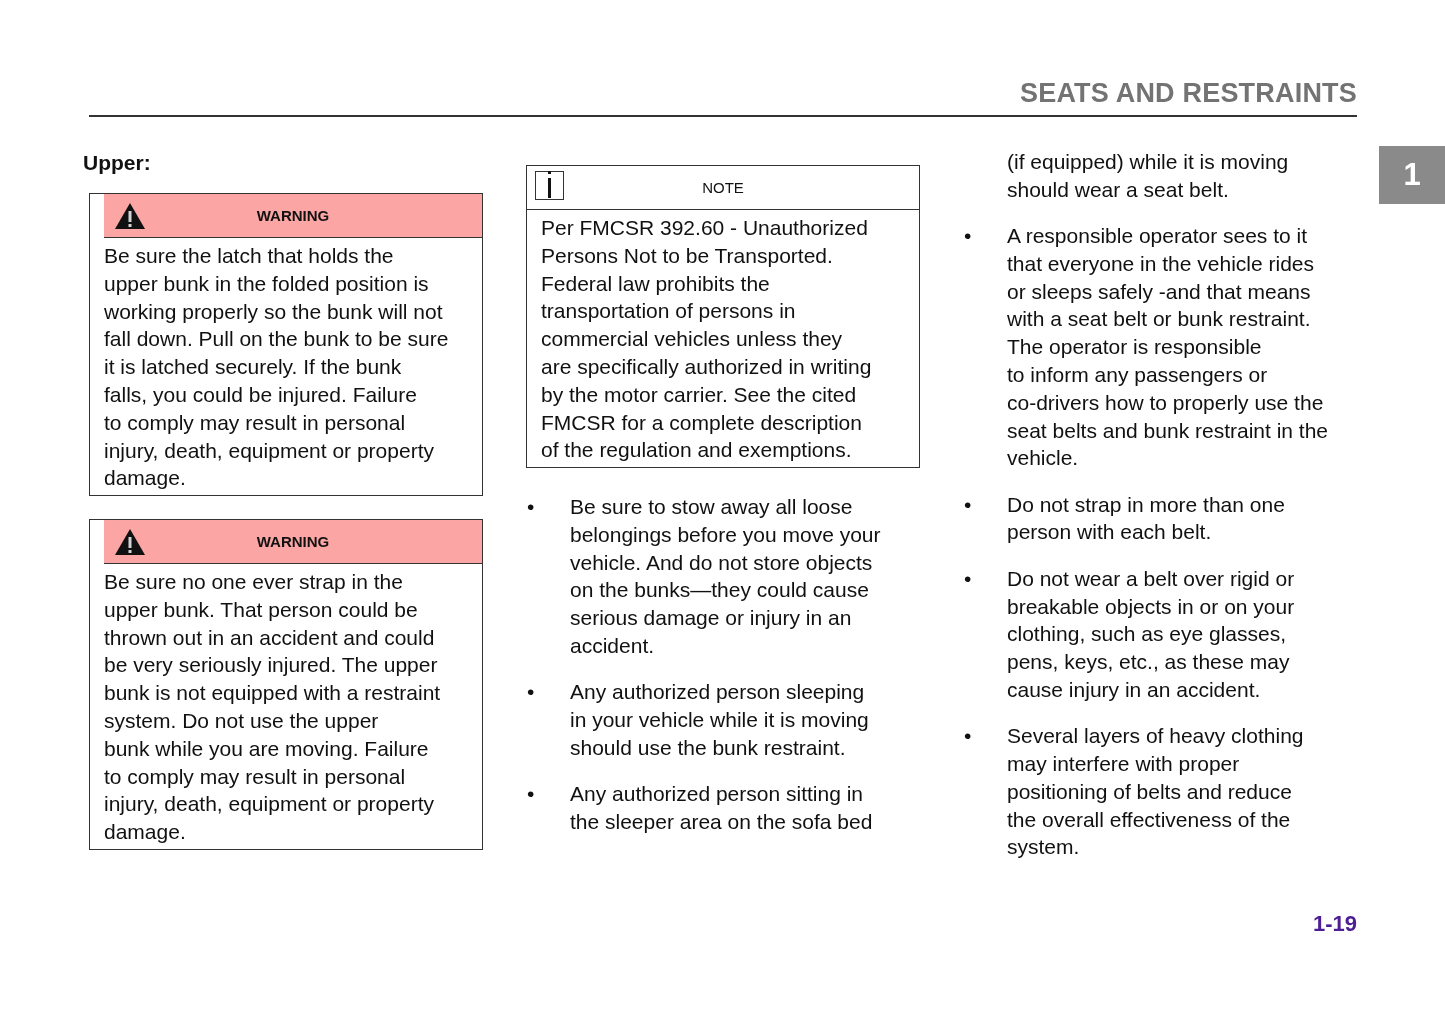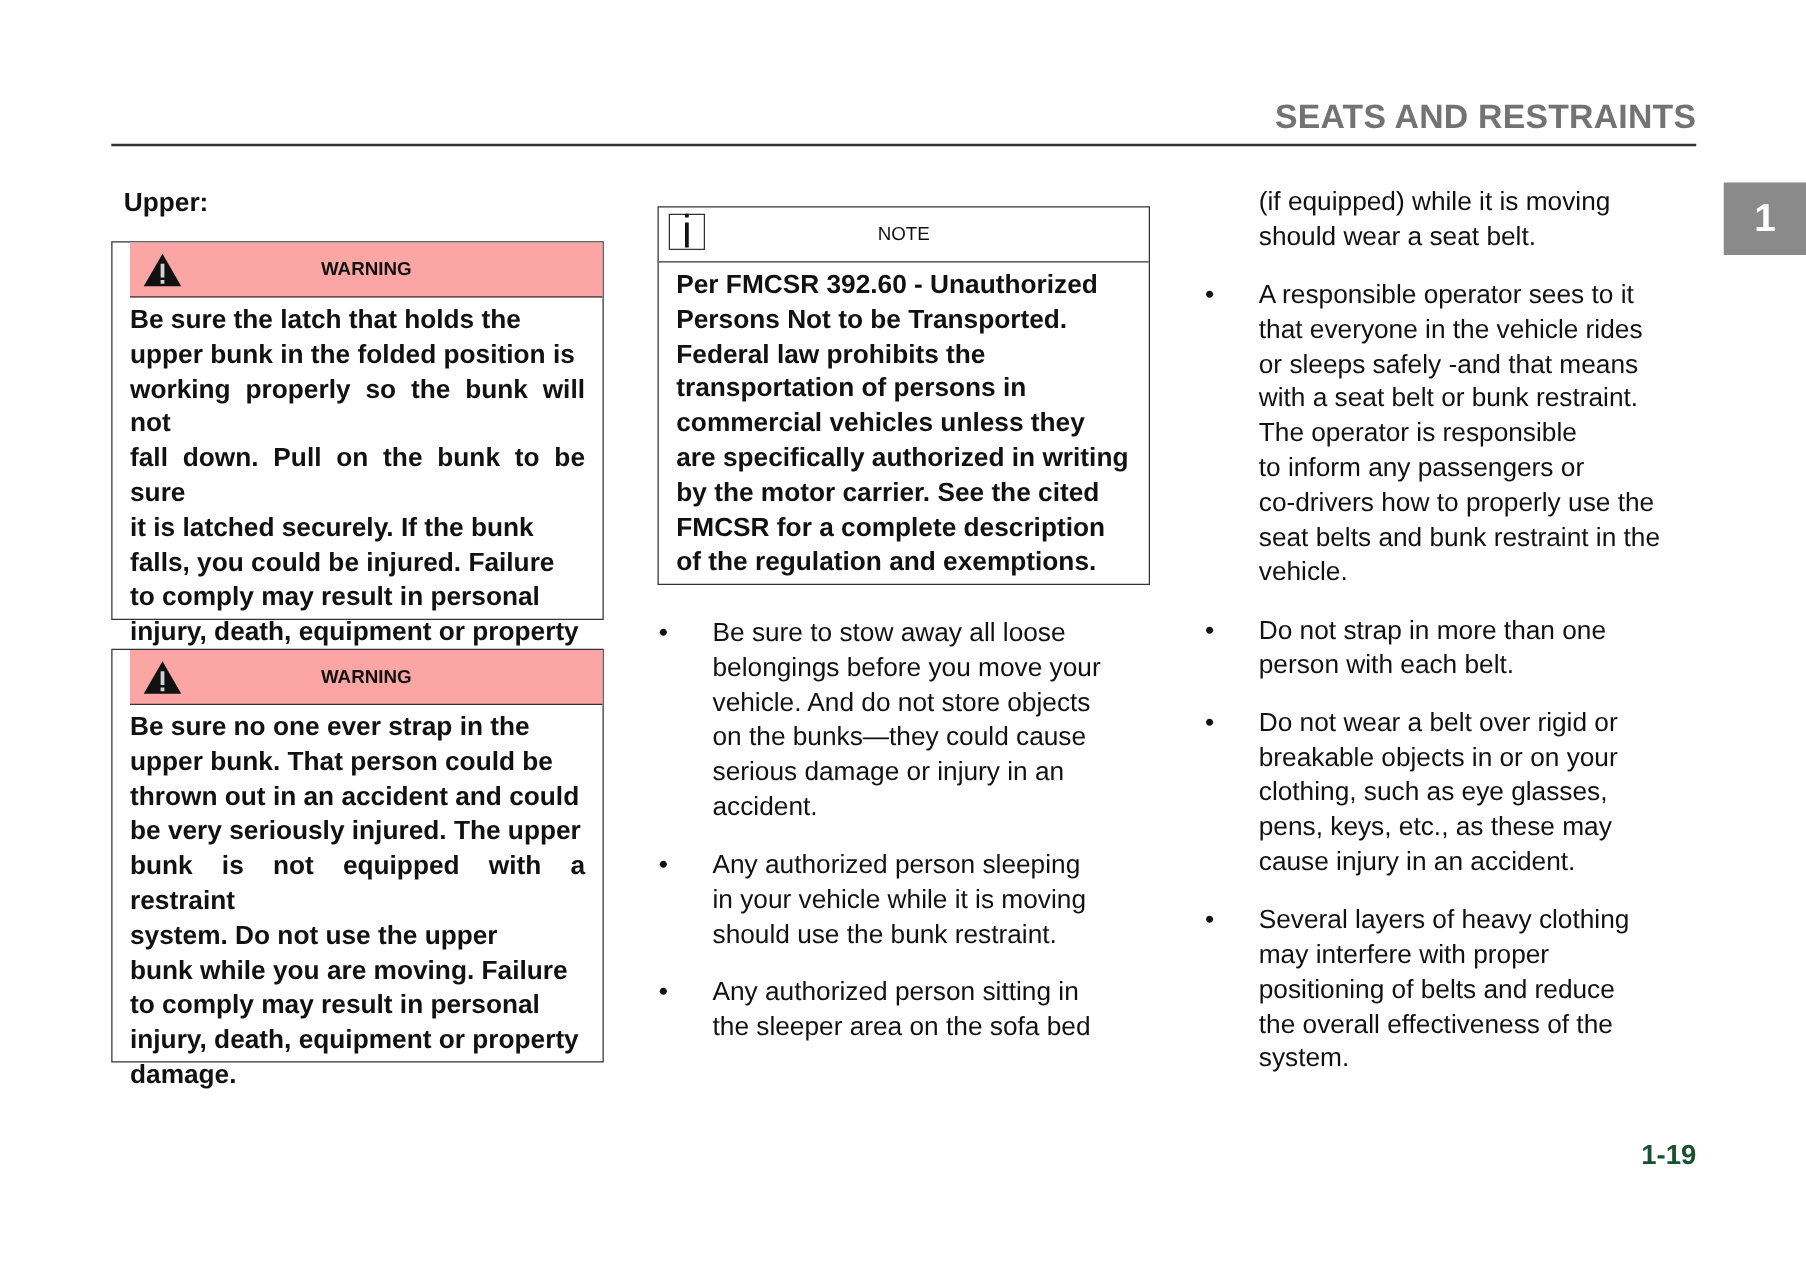--- a/index.html
+++ b/index.html
@@ -15,25 +15,25 @@
     position: absolute; right: 0; top: 0;
     font-size: 27px; font-weight: bold; letter-spacing: 0.2px; color: #737373;
   }
   .chapter-tab {
     position: absolute; left: 1379px; top: 146px; width: 66px; height: 58px;
     background: #8a8a8a; color: #ffffff; font-weight: bold; font-size: 31px;
     display: flex; align-items: center; justify-content: center;
   }
   .page-number {
     position: absolute; right: 88px; top: 911px;
-    font-size: 22px; font-weight: bold; color: #14532d;
+    font-size: 22px; font-weight: bold; color: #4c1d95;
   }
   .text { font-size: 21px; line-height: 27.8px; }
   .subhead {
-    position: absolute; left: 99px; top: 149px;
+    position: absolute; left: 83px; top: 149px;
     font-size: 21px; font-weight: bold;
   }
   .box {
     position: absolute; border: 1.5px solid #333333; background: #fff;
     box-sizing: border-box;
   }
   .box-head {
     height: 43px; border-bottom: 1.5px solid #333333; position: relative;
     display: flex; align-items: center; justify-content: center;
     font-size: 15px;
@@ -47,21 +47,21 @@
     border: 1.5px solid #333; box-sizing: border-box;
     display: flex; align-items: center; justify-content: center;
   }
   .info-bar {
     width: 3px; height: 20px; background: #111; position: relative; top: 2px;
   }
   .info-bar::before {
     content: ""; position: absolute; left: 0; top: -7px; width: 3px; height: 3px; background: #111;
   }
   .box-body {
-    padding: 4px 14px 18px 14px; text-align: justify; text-align-last: left; font-weight: bold;
+    padding: 4px 14px 18px 14px; text-align: justify; text-align-last: left;
   }
   .bullets { position: absolute; margin: 0; padding: 0; list-style: none; }
   .bullets li { position: relative; padding-left: 43px; margin-bottom: 18.5px; }
   .bullets li .dot {
     position: absolute; left: 0; top: 0; width: 12px;
   }
   .cont { position: absolute; }
 </style>
 </head>
 <body>

